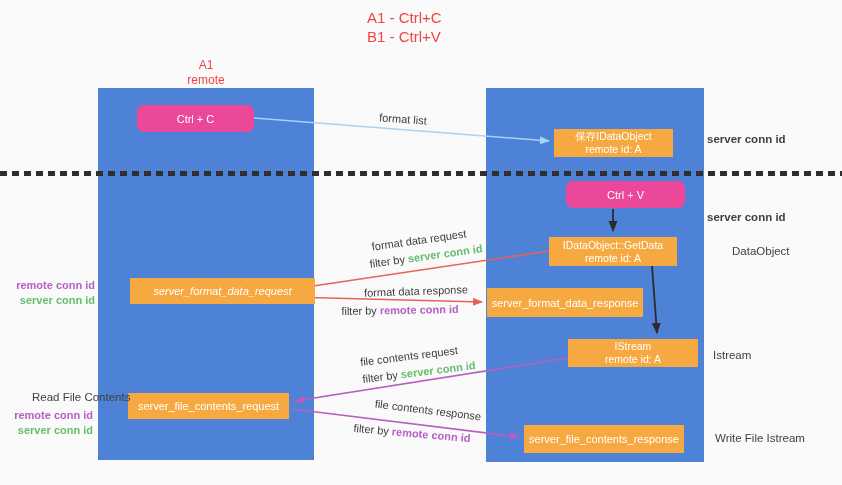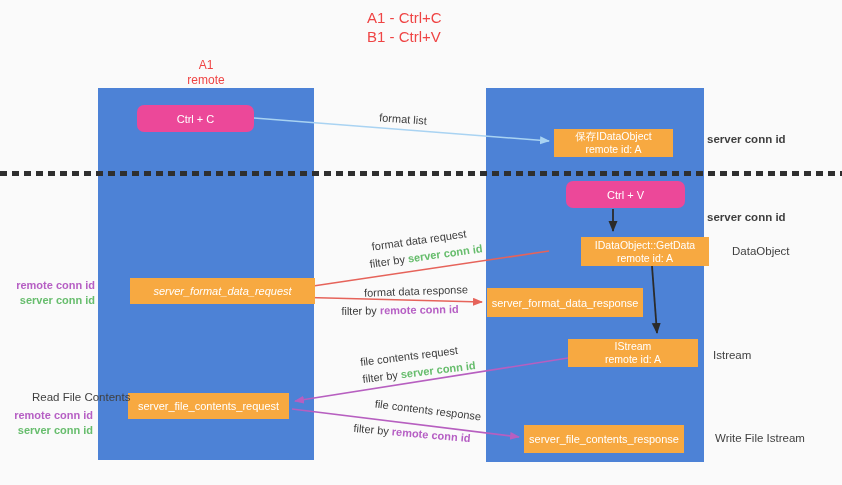--- a/index.html
+++ b/index.html
@@ -91,21 +91,21 @@
 
   <div class="node orange" style="left:554px; top:129px; width:119px; height:28px;">
     <span class="l2">保存IDataObject</span>
     <span class="l2">remote id: A</span>
   </div>
 
   <div class="node green" style="left:554px; top:181px; width:119px; height:27px;margin-left:12px;">
     <span>Ctrl + V</span>
   </div>
 
-  <div class="node orange" style="left:549px; top:237px; width:128px; height:29px;margin-left:32px;">
+  <div class="node orange" style="left:549px; top:237px; width:128px; height:29px;">
     <span class="l2">IDataObject::GetData</span>
     <span class="l2">remote id: A</span>
   </div>
 
   <div class="node orange" style="left:130px; top:278px; width:185px; height:26px;font-style:italic;">
     <span>server_format_data_request</span>
   </div>
 
   <div class="node orange" style="left:487px; top:288px; width:156px; height:29px;">
     <span>server_format_data_response</span>

